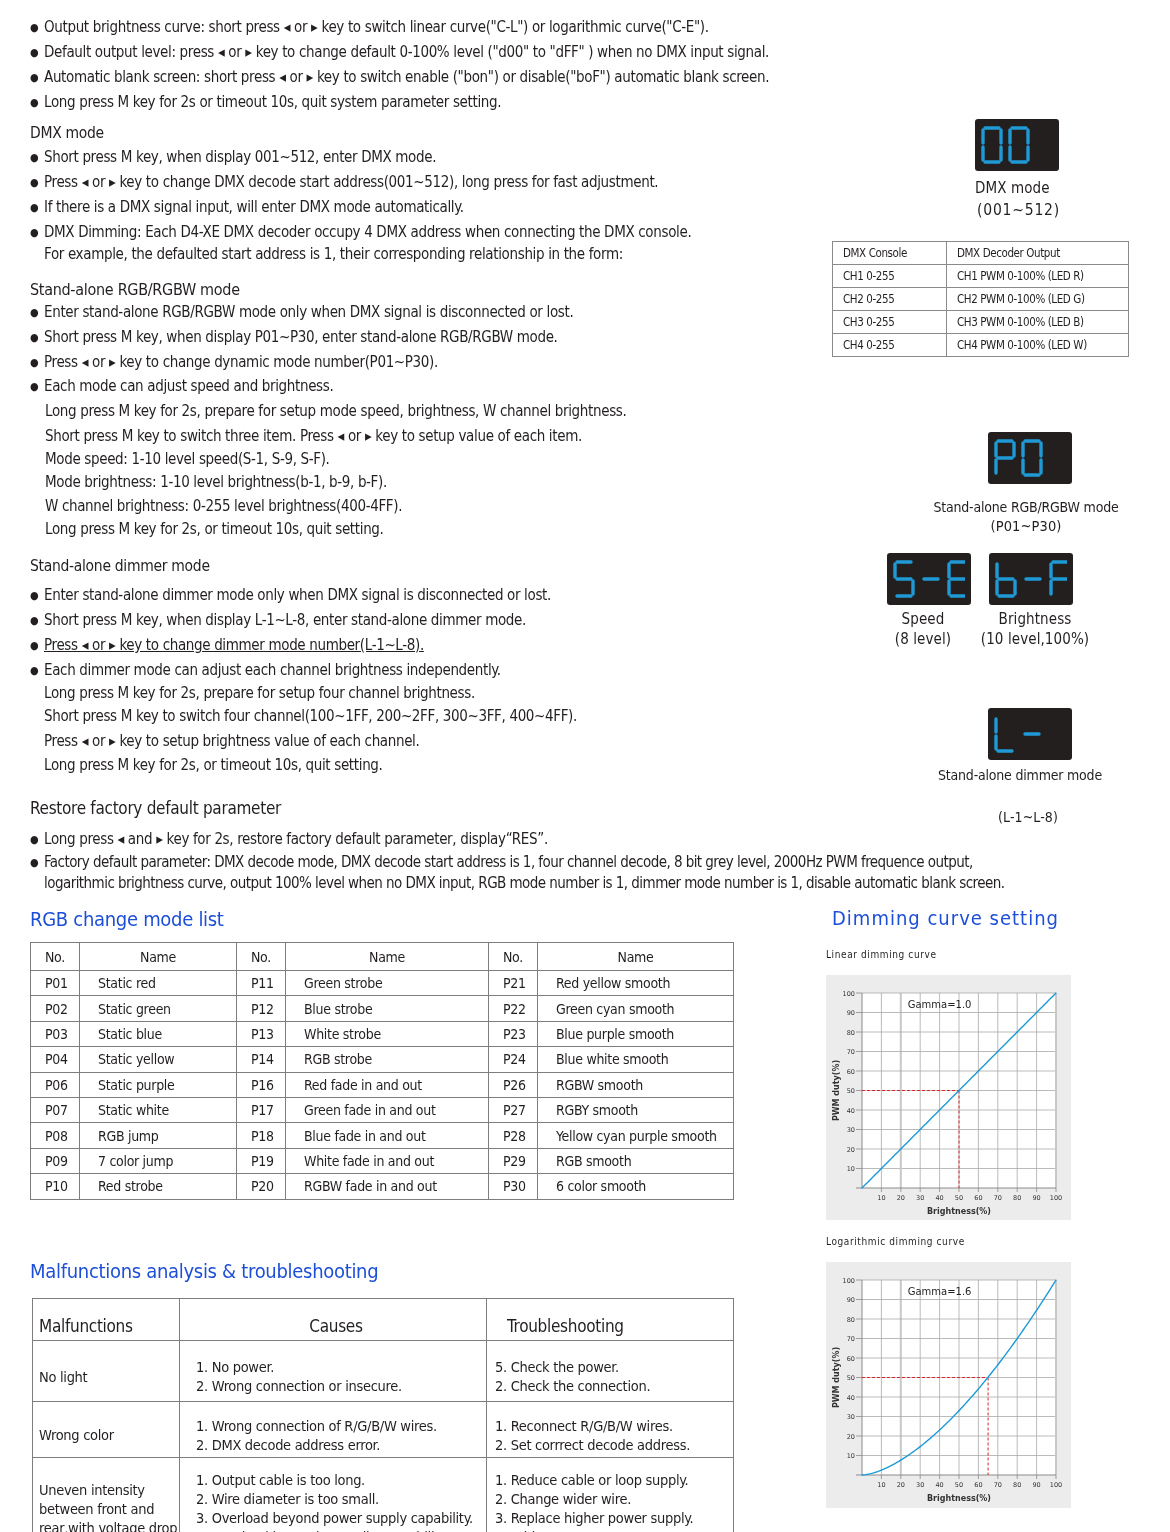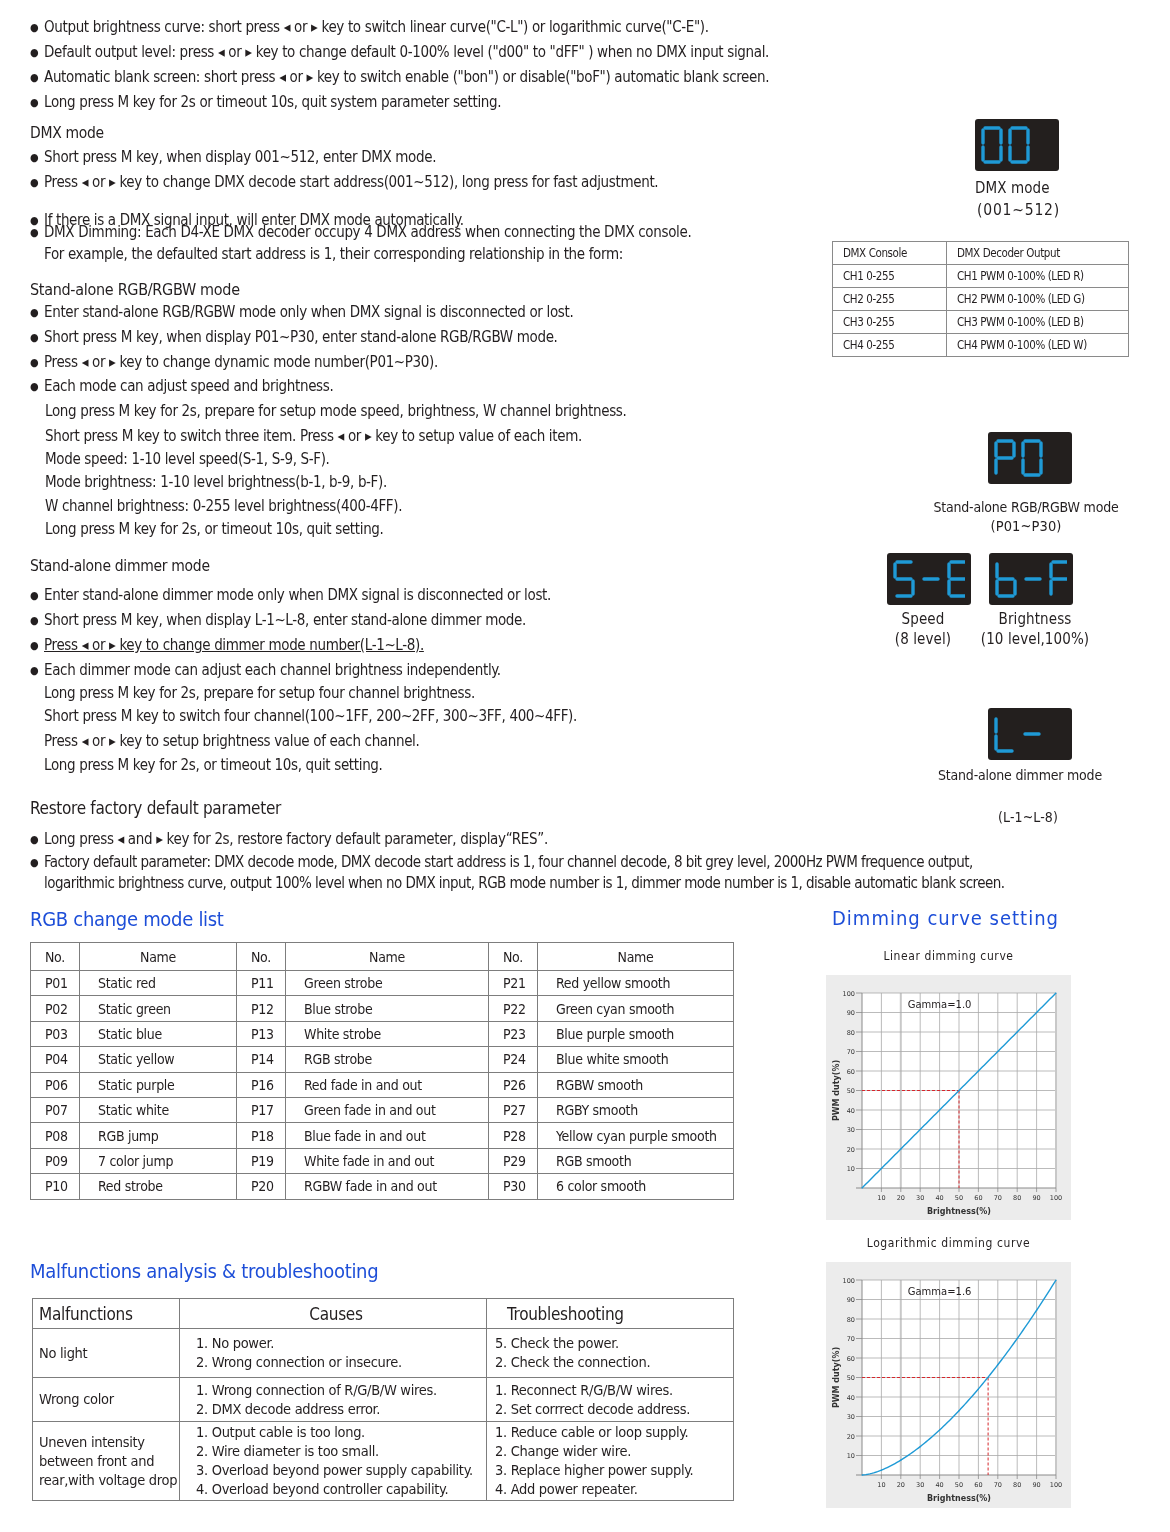--- a/index.html
+++ b/index.html
@@ -20,42 +20,42 @@
   .dmx-table td, .dmx-table th { border:1px solid #8a8a8a; height:22px; padding:0 0 0 10px; text-align:left; font-weight:normal; }
   .dmx-table th { height:22px; }
 
   .rgb-table { position:absolute; left:30px; top:942px; width:704px; font-size:14px; letter-spacing:-0.3px; }
   .rgb-table td, .rgb-table th { border:1px solid #7d7d7d; height:24.4px; padding:0; font-weight:normal; }
   .rgb-table th { text-align:center; height:27px; }
   .rgb-table td.no { text-align:left; padding-left:14px; }
   .rgb-table td.nm { text-align:left; padding-left:18px; }
 
   .mal-table { position:absolute; left:32px; top:1298px; width:702px; font-size:14.5px; letter-spacing:-0.3px; }
-  .mal-table td, .mal-table th { border:1px solid #7d7d7d; padding:0 0 0 6px; font-weight:normal; vertical-align:middle; text-align:left; }
+  .mal-table td, .mal-table th { border:1px solid #7d7d7d; padding:12px 0 0 6px; font-weight:normal; vertical-align:middle; text-align:left; }
   .mal-table th { height:29px; font-size:17px; }
   .mal-table td .ln { display:block; line-height:19px; }
 
-  .chart-title { position:absolute; font-size:12px; white-space:nowrap; letter-spacing:0.6px; text-align:center; }
+  .chart-title { position:absolute; font-size:10px; white-space:nowrap; letter-spacing:0.6px; }
   .chart-panel { position:absolute; background:#ececec; }
 </style>
 </head>
 <body>
 
 <div>
   <div class="line bullet" style="left:30px;top:17px;">Output brightness curve: short press ◂ or ▸ key to switch linear curve("C-L") or logarithmic curve("C-E").</div>
   <div class="line bullet" style="left:30px;top:42px;">Default output level: press ◂ or ▸ key to change default 0-100% level ("d00" to "dFF" ) when no DMX input signal.</div>
   <div class="line bullet" style="left:30px;top:67px;">Automatic blank screen: short press ◂ or ▸ key to switch enable ("bon") or disable("boF") automatic blank screen.</div>
   <div class="line bullet" style="left:30px;top:92px;">Long press M key for 2s or timeout 10s, quit system parameter setting.</div>
 </div>
 
 <div>
   <div class="sec-title" style="left:30px;top:123px;">DMX mode</div>
   <div class="line bullet" style="left:30px;top:147px;">Short press M key, when display 001~512, enter DMX mode.</div>
   <div class="line bullet" style="left:30px;top:172px;">Press  ◂ or ▸ key to change DMX decode start address(001~512), long press for fast adjustment.</div>
-  <div class="line bullet" style="left:30px;top:210px;">If there is a DMX signal input, will enter DMX mode automatically.</div>
+  <div class="line bullet" style="left:30px;top:197px;">If there is a DMX signal input, will enter DMX mode automatically.</div>
   <div class="line bullet" style="left:30px;top:222px;">DMX Dimming: Each D4-XE DMX decoder occupy 4 DMX address when connecting the DMX console.</div>
   <div class="line indent" style="left:30px;top:244px;">For example, the defaulted start address is 1, their corresponding relationship in the form:</div>
 </div>
 
 <div class="seg-display" style="left:975px;top:119px;width:84px;height:52px;">
   <svg class="seg" width="72" height="40">
       <line x1="4" y1="3" x2="18" y2="3" stroke="#1f9ad6" stroke-width="3.4" stroke-linecap="round"></line>
       <line x1="20" y1="5" x2="20" y2="18" stroke="#1f9ad6" stroke-width="3.4" stroke-linecap="round"></line>
       <line x1="20" y1="22" x2="20" y2="35" stroke="#1f9ad6" stroke-width="3.4" stroke-linecap="round"></line>
       <line x1="4" y1="37" x2="18" y2="37" stroke="#1f9ad6" stroke-width="3.4" stroke-linecap="round"></line>

